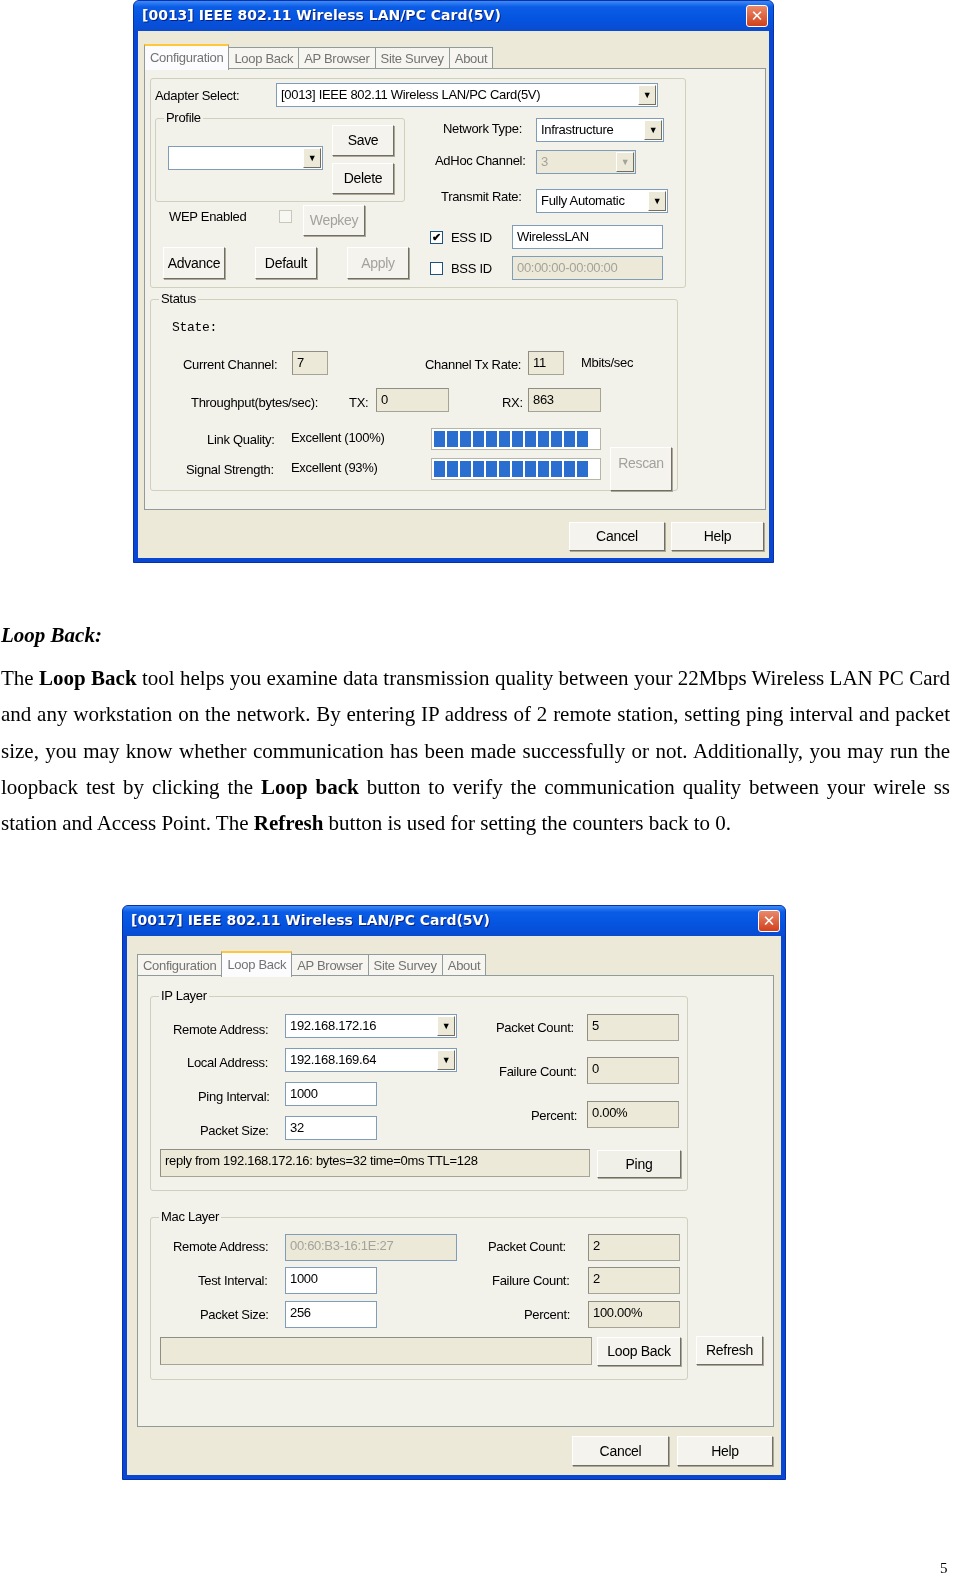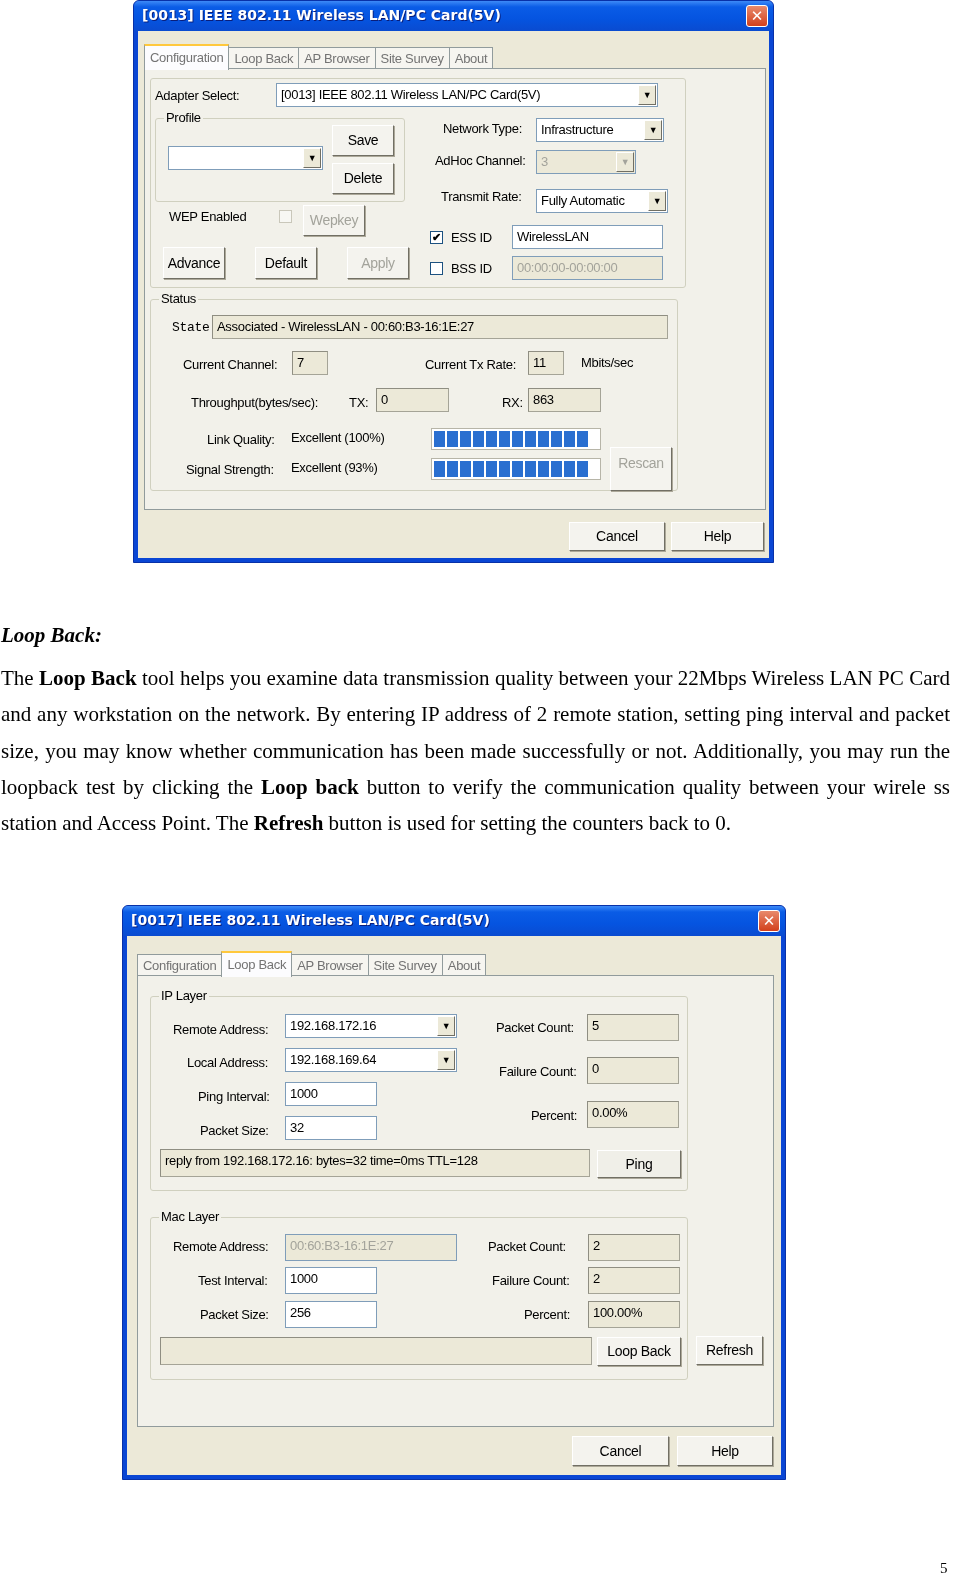--- a/index.html
+++ b/index.html
@@ -134,25 +134,24 @@
         <div class="field" style="left:361px; top:146px; width:151px;">WirelessLAN</div>
 
         <span class="chk" style="left:279px; top:183px;"></span>
         <span class="lbl" style="left:300px; top:182px;">BSS ID</span>
         <div class="field dis" style="left:361px; top:177px; width:151px;">00:00:00-00:00:00</div>
       </div>
 
       <div class="group" style="left:5px; top:230px; width:528px; height:192px;">
         <span class="legend">Status</span>
         <span class="lbl" style="left:21px; top:20px;font-family:Liberation Mono, monospace;">State:</span>
-        <div class="field ro" style="left:61px; top:15px; width:456px;">Associated - WirelessLAN - 00:60:B3-16:1E:27</div>
 
         <span class="lbl" style="left:32px; top:57px;">Current Channel:</span>
         <div class="field ro" style="left:141px; top:51px; width:36px;">7</div>
-        <span class="lbl" style="left:274px; top:57px;">Current Tx Rate:</span>
+        <span class="lbl" style="left:274px; top:57px;">Channel Tx Rate:</span>
         <div class="field ro" style="left:377px; top:51px; width:36px;">11</div>
         <span class="lbl" style="left:430px; top:55px;">Mbits/sec</span>
 
         <span class="lbl" style="left:40px; top:95px;">Throughput(bytes/sec):</span>
         <span class="lbl" style="left:198px; top:95px;">TX:</span>
         <div class="field ro" style="left:225px; top:88px; width:73px;">0</div>
         <span class="lbl" style="left:351px; top:95px;">RX:</span>
         <div class="field ro" style="left:377px; top:88px; width:73px;">863</div>
 
         <span class="lbl" style="left:56px; top:132px;">Link Quality:</span>

